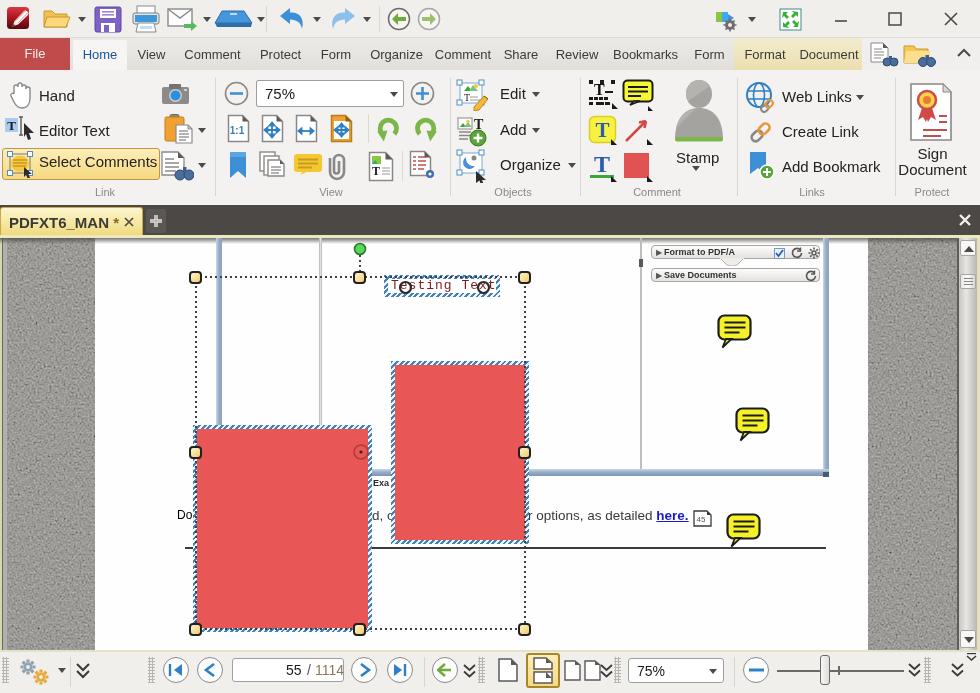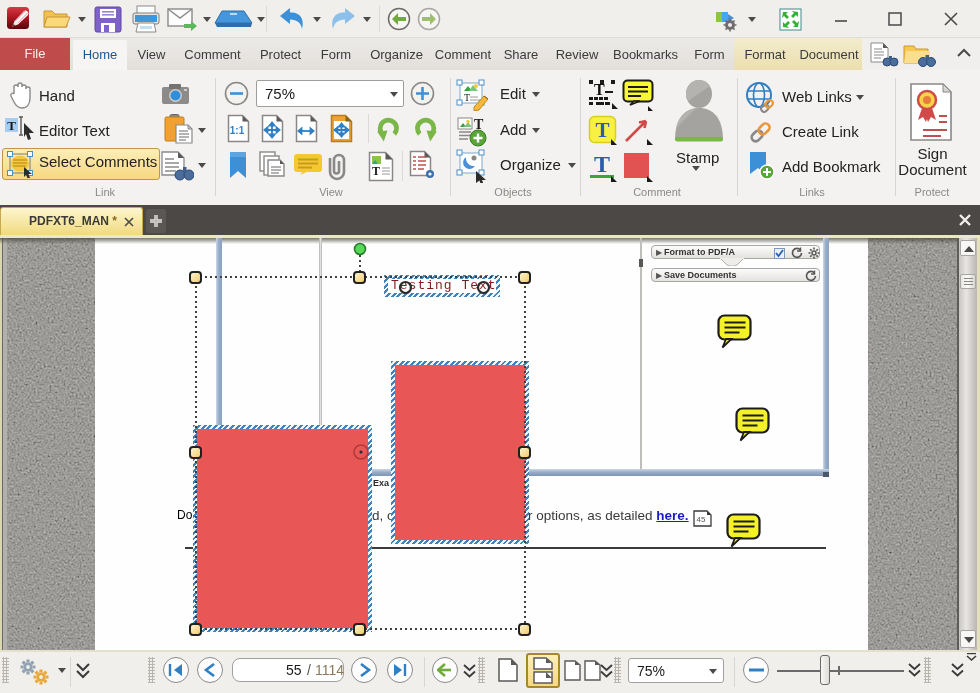--- a/index.html
+++ b/index.html
@@ -463,21 +463,21 @@
     <path d="M13 26 l-4 12 5 -3 3 5 4 -12 Z" fill="#d04a48"></path>
     <path d="M23 26 l4 12 -5 -3 -3 5 -4 -12 Z" fill="#d04a48"></path>
     <path d="M30 34 h8 M30 40 h8 M14 48 h24 M14 54 h18" stroke="#c0504d" stroke-width="2"></path>
   </svg>
   <div class="abs" style="left:880px;top:76px;width:105px;text-align:center;font-size:15px;color:#222;line-height:16px">Sign<br>Document</div>
   <div class="rlabel" style="left:862px">Protect</div>
 </div>
 
 <div id="doctabs">
   <div id="doctab-active">
-    <div style="position:absolute;left:28px;top:6px;font-size:12px;color:#3a3a38;font-weight:bold">PDFXT6_MAN <span style="color:#8a6a20">*</span></div>
+    <div style="position:absolute;left:8px;top:6px;font-size:15px;color:#3a3a38;font-weight:bold">PDFXT6_MAN <span style="color:#8a6a20">*</span></div>
     <svg style="position:absolute;left:122px;top:8px" width="12" height="12" viewBox="0 0 12 12">
           <path d="M2 2 L10 10 M10 2 L2 10" stroke="#4a4a48" stroke-width="1.6"></path>
         </svg>
   </div>
   <div style="position:absolute;left:146px;top:4px;width:20px;height:24px;background:#5a5755;border-radius:2px">
     <svg style="position:absolute;left:3px;top:5px" width="14" height="14" viewBox="0 0 14 14">
           <path d="M7 1 v12 M1 7 h12" stroke="#e8e6e2" stroke-width="3.4"></path>
           <path d="M7 1 v12 M1 7 h12" stroke="#b8b6b2" stroke-width="1.6"></path>
         </svg>
   </div>
@@ -652,21 +652,21 @@
   <div class="grip" style="left:148px"></div>
   <div class="circbtn" style="left:163px;top:5px"></div>
   <svg class="abs" style="left:168px;top:11px" width="16" height="14" viewBox="0 0 16 14">
         <path d="M2 1 v12" stroke="#2f7fc4" stroke-width="2.4"></path>
         <path d="M14 1 L6 7 L14 13 Z" fill="#2f7fc4"></path>
       </svg>
   <div class="circbtn" style="left:197px;top:5px"></div>
   <svg class="abs" style="left:203px;top:11px" width="14" height="14" viewBox="0 0 14 14">
         <path d="M11 1 L3 7 L11 13" fill="none" stroke="#2f7fc4" stroke-width="2.6"></path>
       </svg>
-  <div class="abs" style="left:232px;top:6px;width:112px;height:24px;background:#fff;border:1px solid #a0a0a0;border-radius:8px">
+  <div class="abs" style="left:232px;top:6px;width:112px;height:24px;background:#fff;border:1px solid #a0a0a0;border-radius:3px">
     <span style="position:absolute;left:53px;top:3px;font-size:14px;color:#1a1a1a">55</span>
     <span style="position:absolute;left:74px;top:3px;font-size:14px;color:#555">/</span>
     <span style="position:absolute;left:82px;top:3px;font-size:14px;color:#8a7a5a">1114</span>
   </div>
   <div class="circbtn" style="left:351px;top:5px"></div>
   <svg class="abs" style="left:358px;top:11px" width="14" height="14" viewBox="0 0 14 14">
         <path d="M3 1 L11 7 L3 13" fill="none" stroke="#2f7fc4" stroke-width="2.6"></path>
       </svg>
   <div class="circbtn" style="left:387px;top:5px"></div>
   <svg class="abs" style="left:392px;top:11px" width="16" height="14" viewBox="0 0 16 14">

